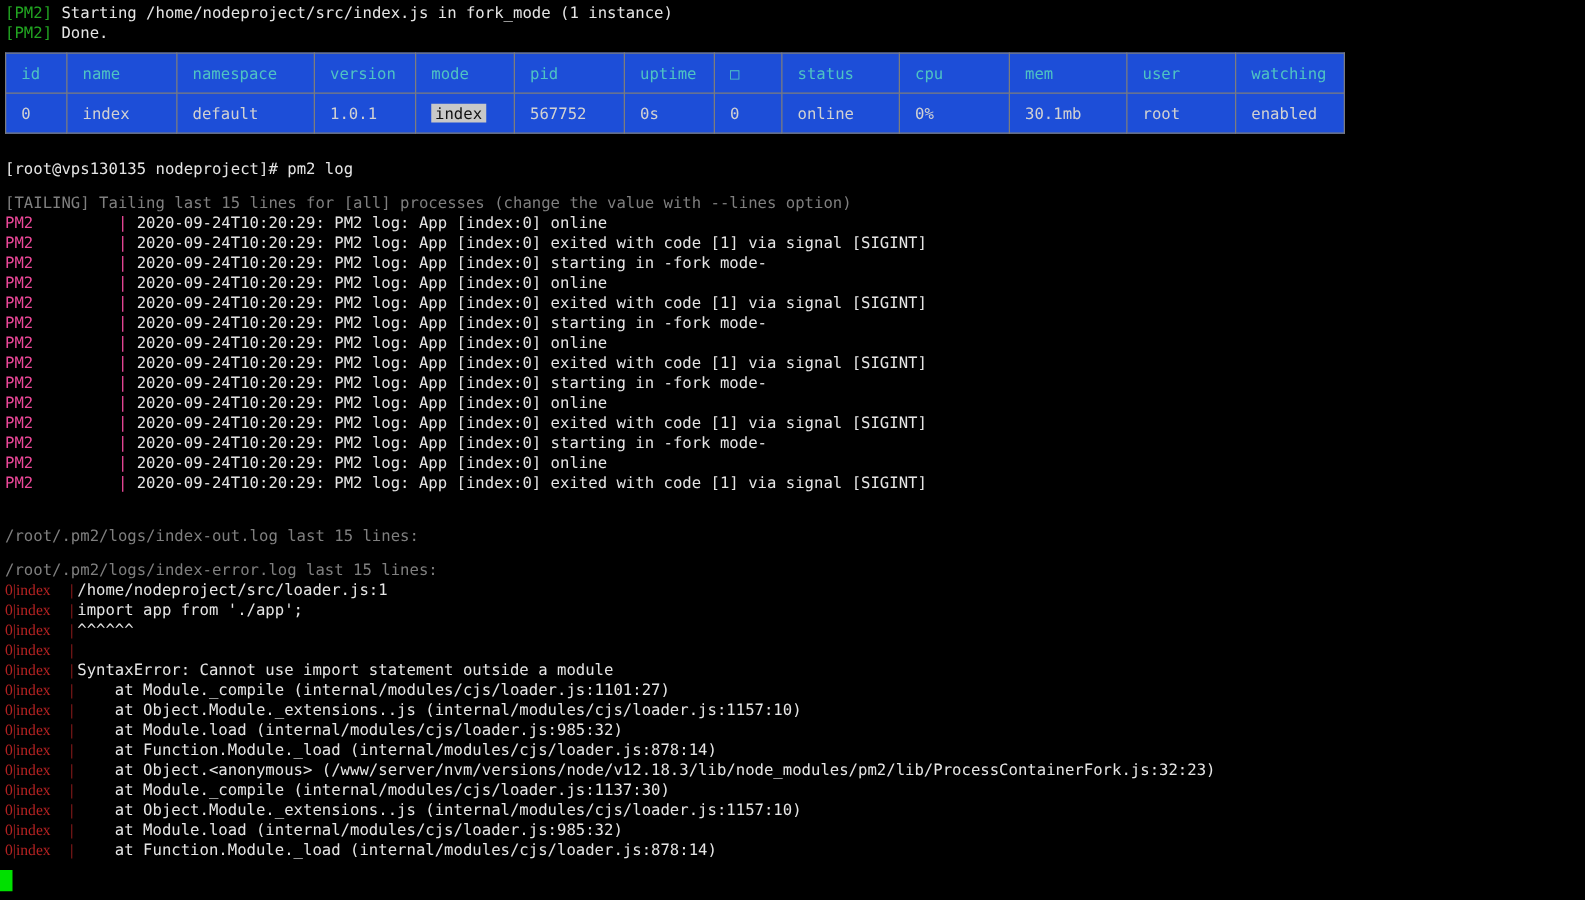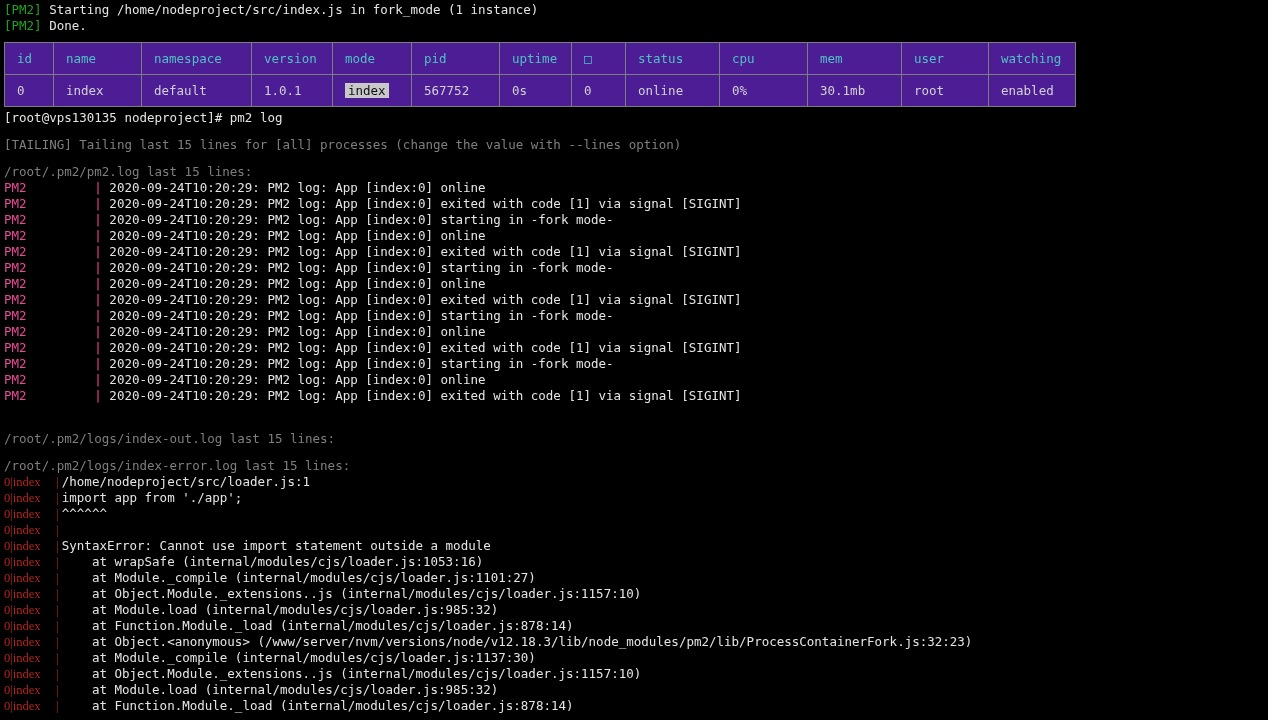--- a/index.html
+++ b/index.html
@@ -24,22 +24,22 @@
   .fg   { color: #e5e5e5; text-align: center; }
   .green{ color: #21a421; }
   .dim  { color: #7f7f7f; margin-top: 11px; }
   .blue { color: #ec4899; }
   .red  { color: #b42222; font-family: Liberation Serif, serif; }
 
   table.ptable {
     border-collapse: collapse;
     table-layout: fixed;
     width: 1071px;
-    margin: 8px 0 3px 0;
-    background: #4c1d95;
+    margin: 8px 0 20px 0;
+    background: #1d4ed8;
   }
   table.ptable th, table.ptable td {
     border: 1px solid #7d7d7d;
     height: 31px;
     padding: 0 0 0 12px;
     text-align: left;
     font-weight: normal;
     font-size: 12.5px;
     white-space: pre;
     overflow: hidden;
@@ -114,21 +114,20 @@
       <td>0%</td>
       <td>30.1mb</td>
       <td>root</td>
       <td class="green-cell">enabled</td>
     </tr>
   </tbody>
     </table>
 
   <div class="line"><span class="pre fg">[root@vps130135 nodeproject]# </span><span class="pre fg">pm2 log</span></div>
   <div class="line dim">[TAILING] Tailing last 15 lines for [all] processes (change the value with --lines option)</div>
-  <div class="line dim">/root/.pm2/pm2.log last 15 lines:</div>
 
   <div class="line"><span class="pre blue">PM2         | </span><span class="pre fg">2020-09-24T10:20:29: PM2 log: App [index:0] online</span></div>
   <div class="line"><span class="pre blue">PM2         | </span><span class="pre fg">2020-09-24T10:20:29: PM2 log: App [index:0] exited with code [1] via signal [SIGINT]</span></div>
   <div class="line"><span class="pre blue">PM2         | </span><span class="pre fg">2020-09-24T10:20:29: PM2 log: App [index:0] starting in -fork mode-</span></div>
   <div class="line"><span class="pre blue">PM2         | </span><span class="pre fg">2020-09-24T10:20:29: PM2 log: App [index:0] online</span></div>
   <div class="line"><span class="pre blue">PM2         | </span><span class="pre fg">2020-09-24T10:20:29: PM2 log: App [index:0] exited with code [1] via signal [SIGINT]</span></div>
   <div class="line"><span class="pre blue">PM2         | </span><span class="pre fg">2020-09-24T10:20:29: PM2 log: App [index:0] starting in -fork mode-</span></div>
   <div class="line"><span class="pre blue">PM2         | </span><span class="pre fg">2020-09-24T10:20:29: PM2 log: App [index:0] online</span></div>
   <div class="line"><span class="pre blue">PM2         | </span><span class="pre fg">2020-09-24T10:20:29: PM2 log: App [index:0] exited with code [1] via signal [SIGINT]</span></div>
   <div class="line"><span class="pre blue">PM2         | </span><span class="pre fg">2020-09-24T10:20:29: PM2 log: App [index:0] starting in -fork mode-</span></div>
@@ -140,21 +139,20 @@
 
   <div class="line"></div>
   <div class="line dim">/root/.pm2/logs/index-out.log last 15 lines:</div>
   <div class="line dim">/root/.pm2/logs/index-error.log last 15 lines:</div>
 
   <div class="line"><span class="pre red">0|index     | </span><span class="pre fg">/home/nodeproject/src/loader.js:1</span></div>
   <div class="line"><span class="pre red">0|index     | </span><span class="pre fg">import app from './app';</span></div>
   <div class="line"><span class="pre red">0|index     | </span><span class="pre fg">^^^^^^</span></div>
   <div class="line"><span class="pre red">0|index     | </span><span class="pre fg"></span></div>
   <div class="line"><span class="pre red">0|index     | </span><span class="pre fg">SyntaxError: Cannot use import statement outside a module</span></div>
-  <div class="line"><span class="pre red">0|index     | </span><span class="pre fg">    at wrapSafe (internal/modules/cjs/loader.js:1053:16)</span></div>
   <div class="line"><span class="pre red">0|index     | </span><span class="pre fg">    at Module._compile (internal/modules/cjs/loader.js:1101:27)</span></div>
   <div class="line"><span class="pre red">0|index     | </span><span class="pre fg">    at Object.Module._extensions..js (internal/modules/cjs/loader.js:1157:10)</span></div>
   <div class="line"><span class="pre red">0|index     | </span><span class="pre fg">    at Module.load (internal/modules/cjs/loader.js:985:32)</span></div>
   <div class="line"><span class="pre red">0|index     | </span><span class="pre fg">    at Function.Module._load (internal/modules/cjs/loader.js:878:14)</span></div>
   <div class="line"><span class="pre red">0|index     | </span><span class="pre fg">    at Object.&lt;anonymous&gt; (/www/server/nvm/versions/node/v12.18.3/lib/node_modules/pm2/lib/ProcessContainerFork.js:32:23)</span></div>
   <div class="line"><span class="pre red">0|index     | </span><span class="pre fg">    at Module._compile (internal/modules/cjs/loader.js:1137:30)</span></div>
   <div class="line"><span class="pre red">0|index     | </span><span class="pre fg">    at Object.Module._extensions..js (internal/modules/cjs/loader.js:1157:10)</span></div>
   <div class="line"><span class="pre red">0|index     | </span><span class="pre fg">    at Module.load (internal/modules/cjs/loader.js:985:32)</span></div>
   <div class="line"><span class="pre red">0|index     | </span><span class="pre fg">    at Function.Module._load (internal/modules/cjs/loader.js:878:14)</span></div>
 

